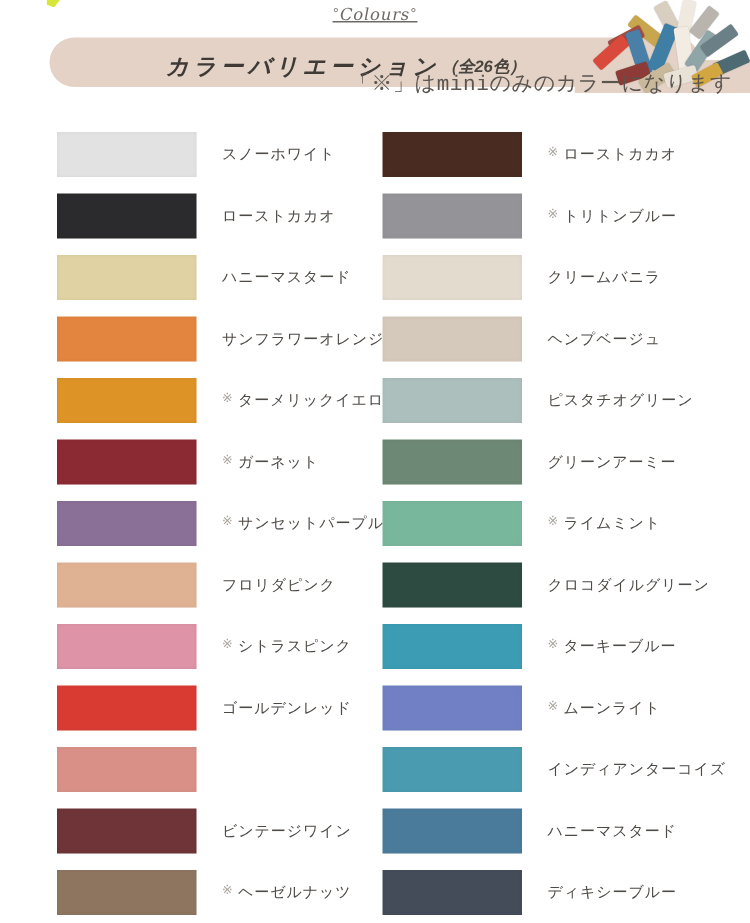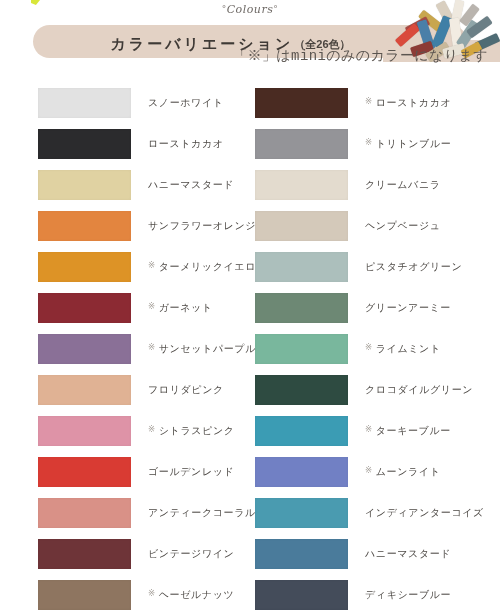--- a/index.html
+++ b/index.html
@@ -31,20 +31,21 @@
     position: absolute;
     top: 3px;
     left: 0;
     width: 100%;
     text-align: center;
     font-family: "DejaVu Serif", serif;
     font-style: italic;
     font-size: 11px;
     letter-spacing: 0.5px;
     color: #6f6a66;
+    text-decoration: underline;
   }
   .eyebrow .dot {
     font-size: 9px;
     vertical-align: 1px;
     color: #8a8480;
   }
 
   
   .banner {
     position: absolute;
@@ -57,20 +58,21 @@
   }
   .banner-inner {
     position: absolute;
     left: 33px;
     top: 25px;
     width: 395px;
     height: 38px;
     display: flex;
     align-items: center;
     justify-content: center;
+    font-style: italic;
   }
   .banner-title {
     font-size: 15px;
     font-weight: bold;
     letter-spacing: 3px;
     color: #3f3a36;
     white-space: nowrap;
   }
   .banner-sub {
     font-size: 11px;
@@ -261,23 +263,20 @@
         </div>
       </div>
       <div class="row">
         <div class="swatch" style="background: rgb(217, 59, 51);"></div>
         <div class="label">
           <span>ゴールデンレッド</span>
         </div>
       </div>
       <div class="row">
         <div class="swatch" style="background: rgb(217, 145, 135);"></div>
-        <div class="label">
-          <span>アンティークコーラル</span>
-        </div>
       </div>
       <div class="row">
         <div class="swatch" style="background: rgb(110, 52, 56);"></div>
         <div class="label">
           <span>ビンテージワイン</span>
         </div>
       </div>
       <div class="row">
         <div class="swatch" style="background: rgb(142, 117, 96);"></div>
         <div class="label">

